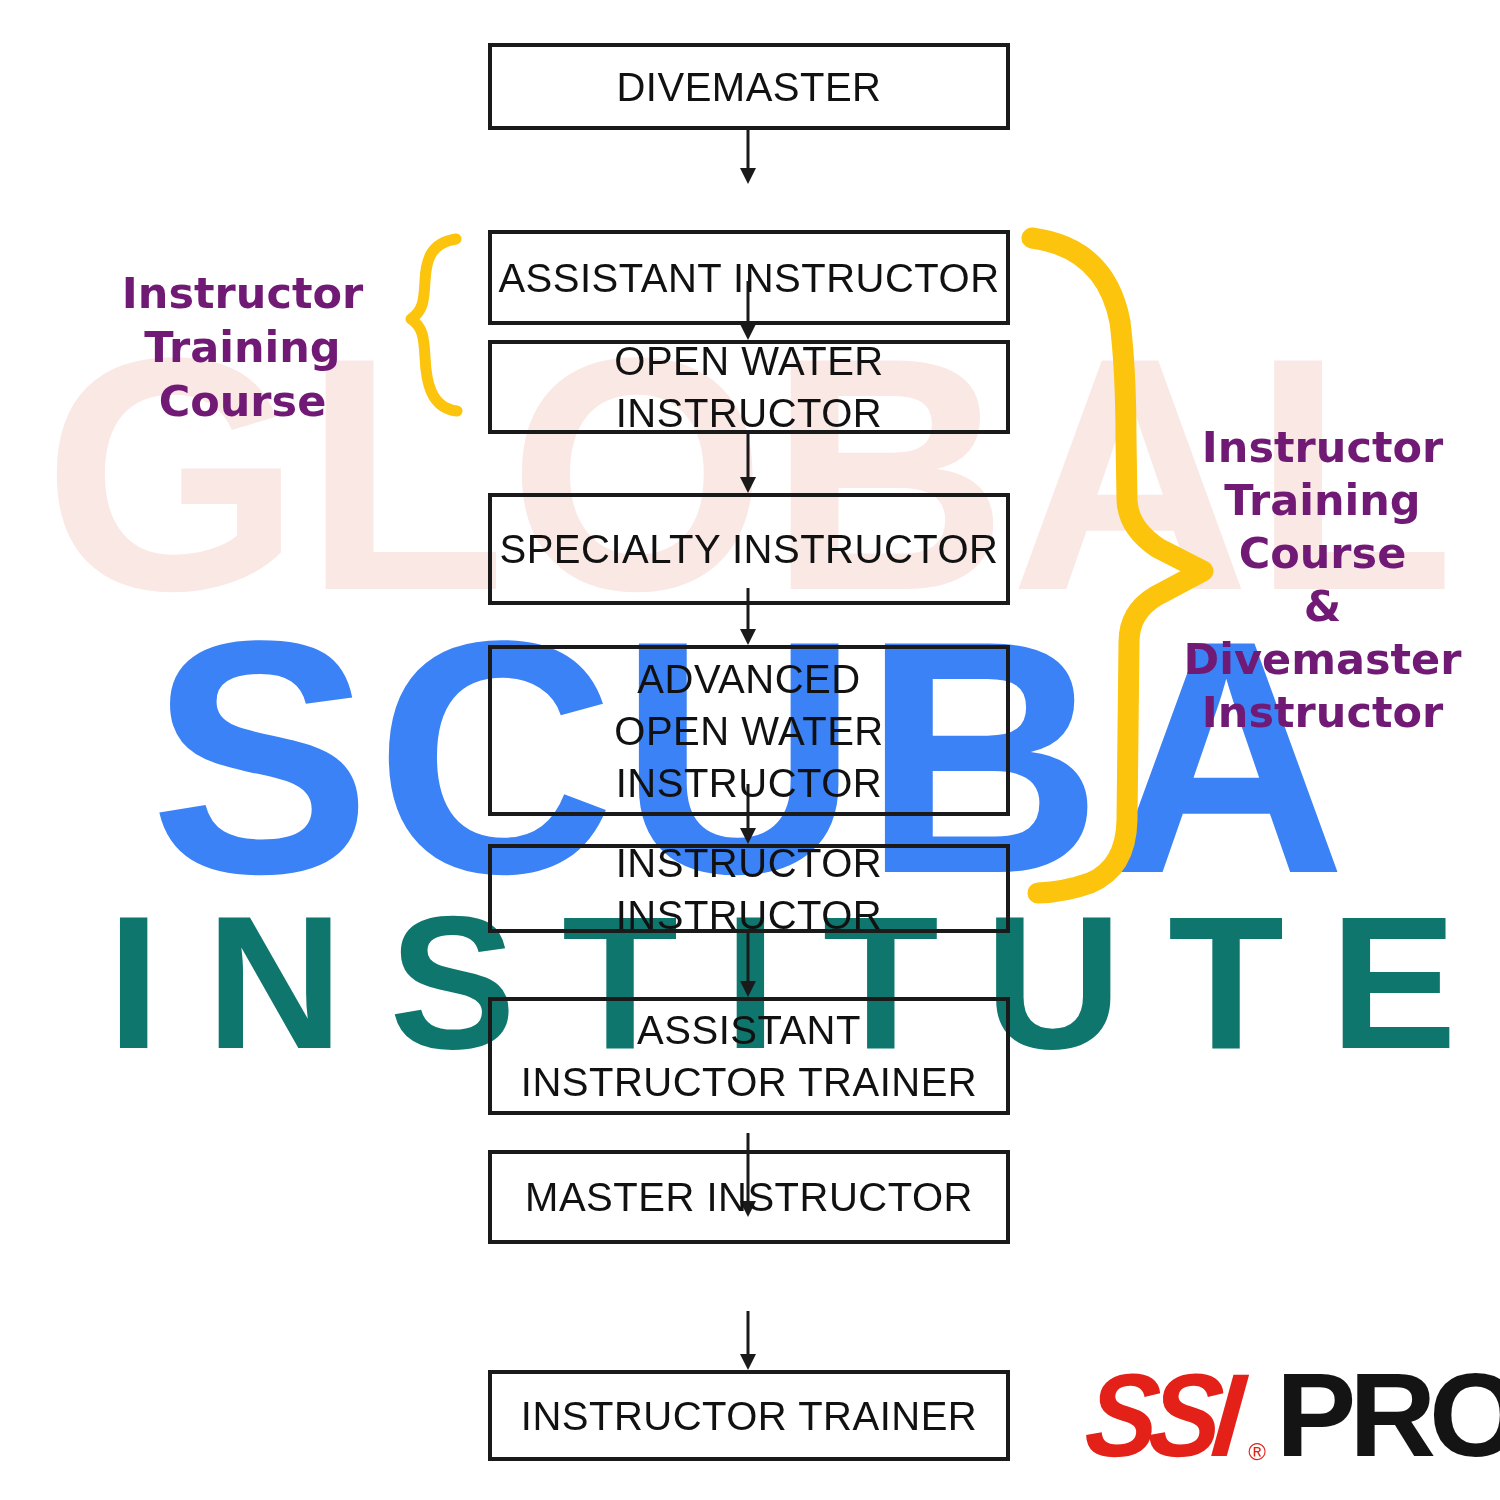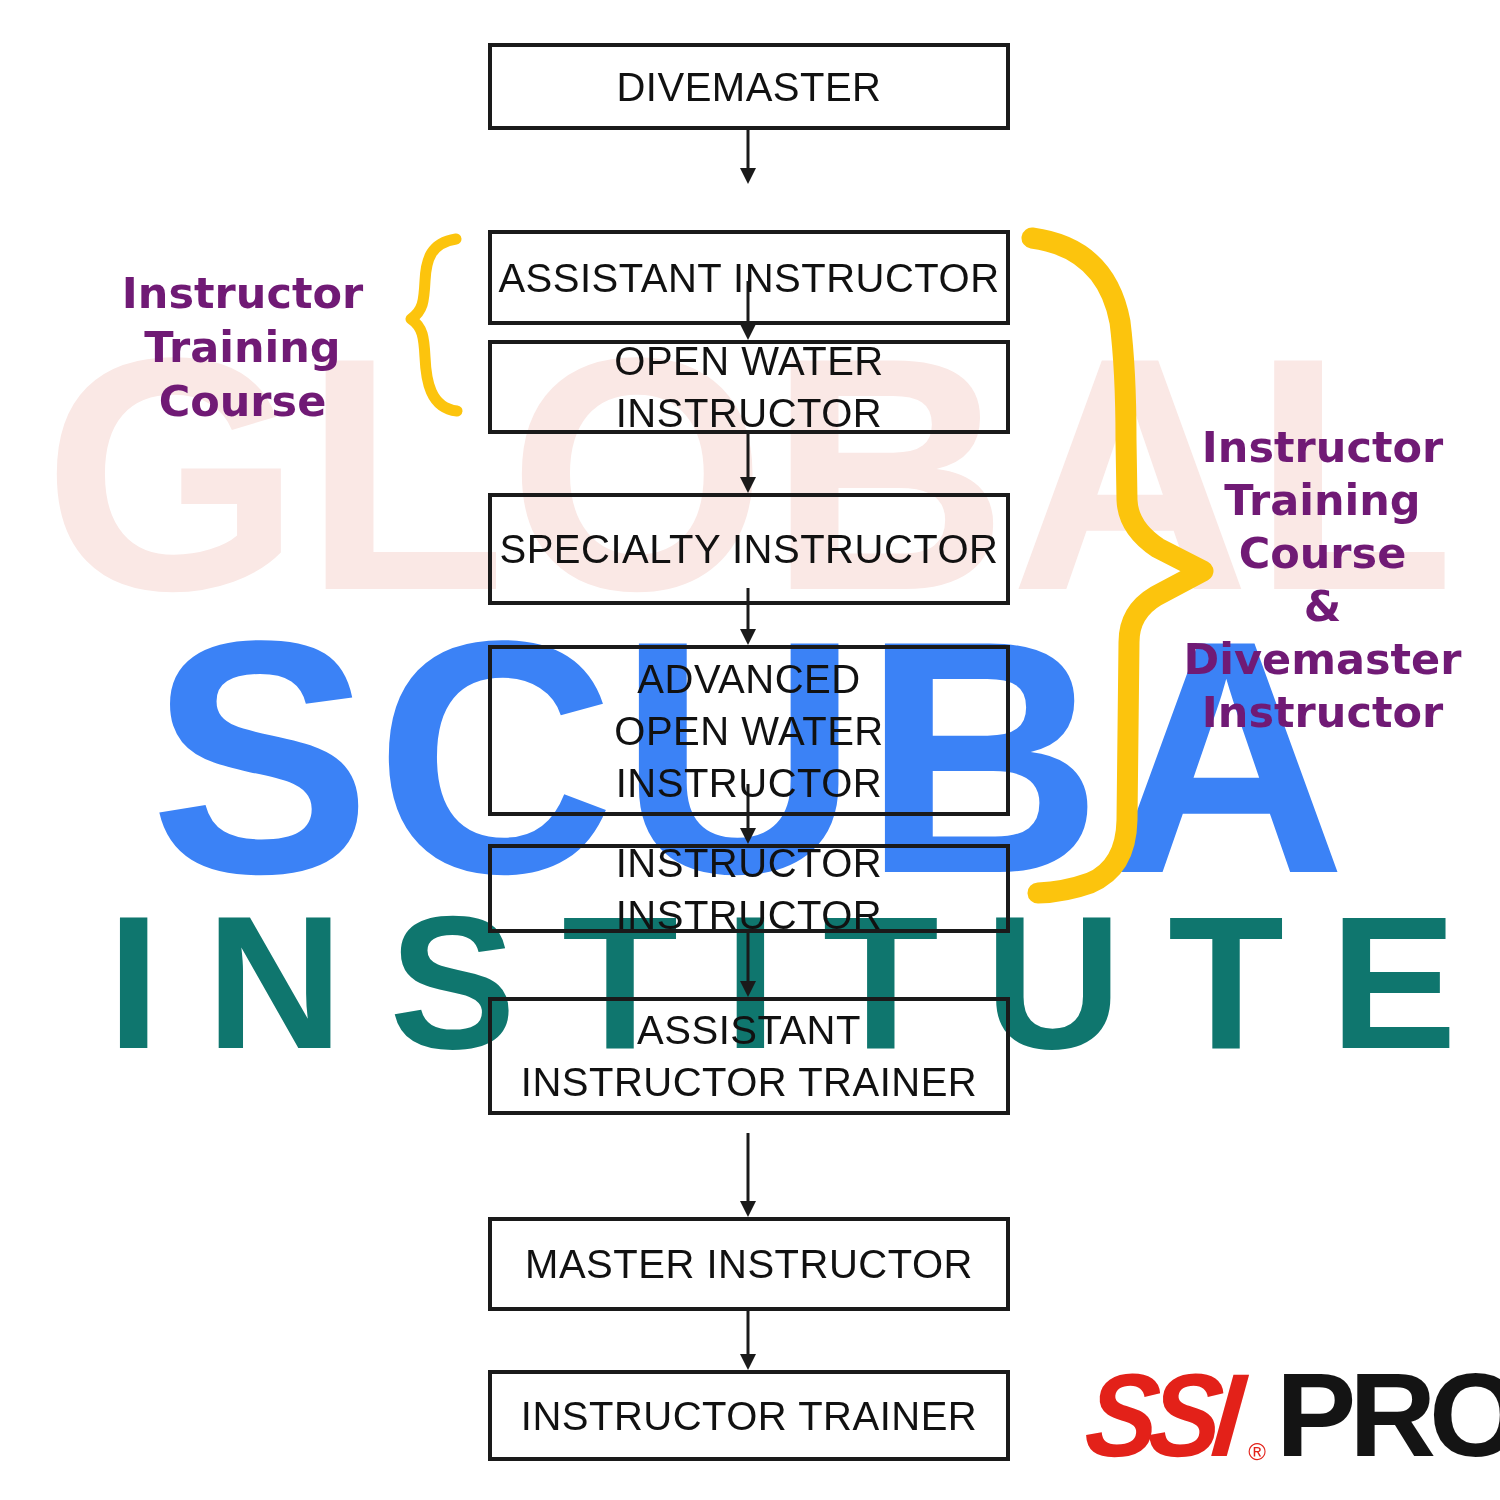--- a/index.html
+++ b/index.html
@@ -30,21 +30,21 @@
     font-size:40px; line-height:52px; color:#111111;
     text-align:center; letter-spacing:0.5px;
   }
   .b1 { top:43px;   height:87px;  }
   .b2 { top:186px;  height:95px;margin-top:44px;  }
   .b3 { top:340px;  height:94px;  }
   .b4 { top:493px;  height:112px;text-align:right;  }
   .b5 { top:645px;  height:171px; }
   .b6 { top:844px;  height:89px;  }
   .b7 { top:997px;  height:118px; }
-  .b8 { top:1217px; height:94px;  }
+  .b8 { top:1150px; height:94px;  }
   .b9 { top:1370px; height:91px;  }
 
   
   .note {
     position:absolute; z-index:5; text-align:center;
     font-family:"DejaVu Sans", sans-serif; font-weight:600;
     color:#701a75;
   }
   .note span { display:block; }
   .note-left  { left:55px;  top:266px; width:375px; font-size:43px; line-height:54px; }

